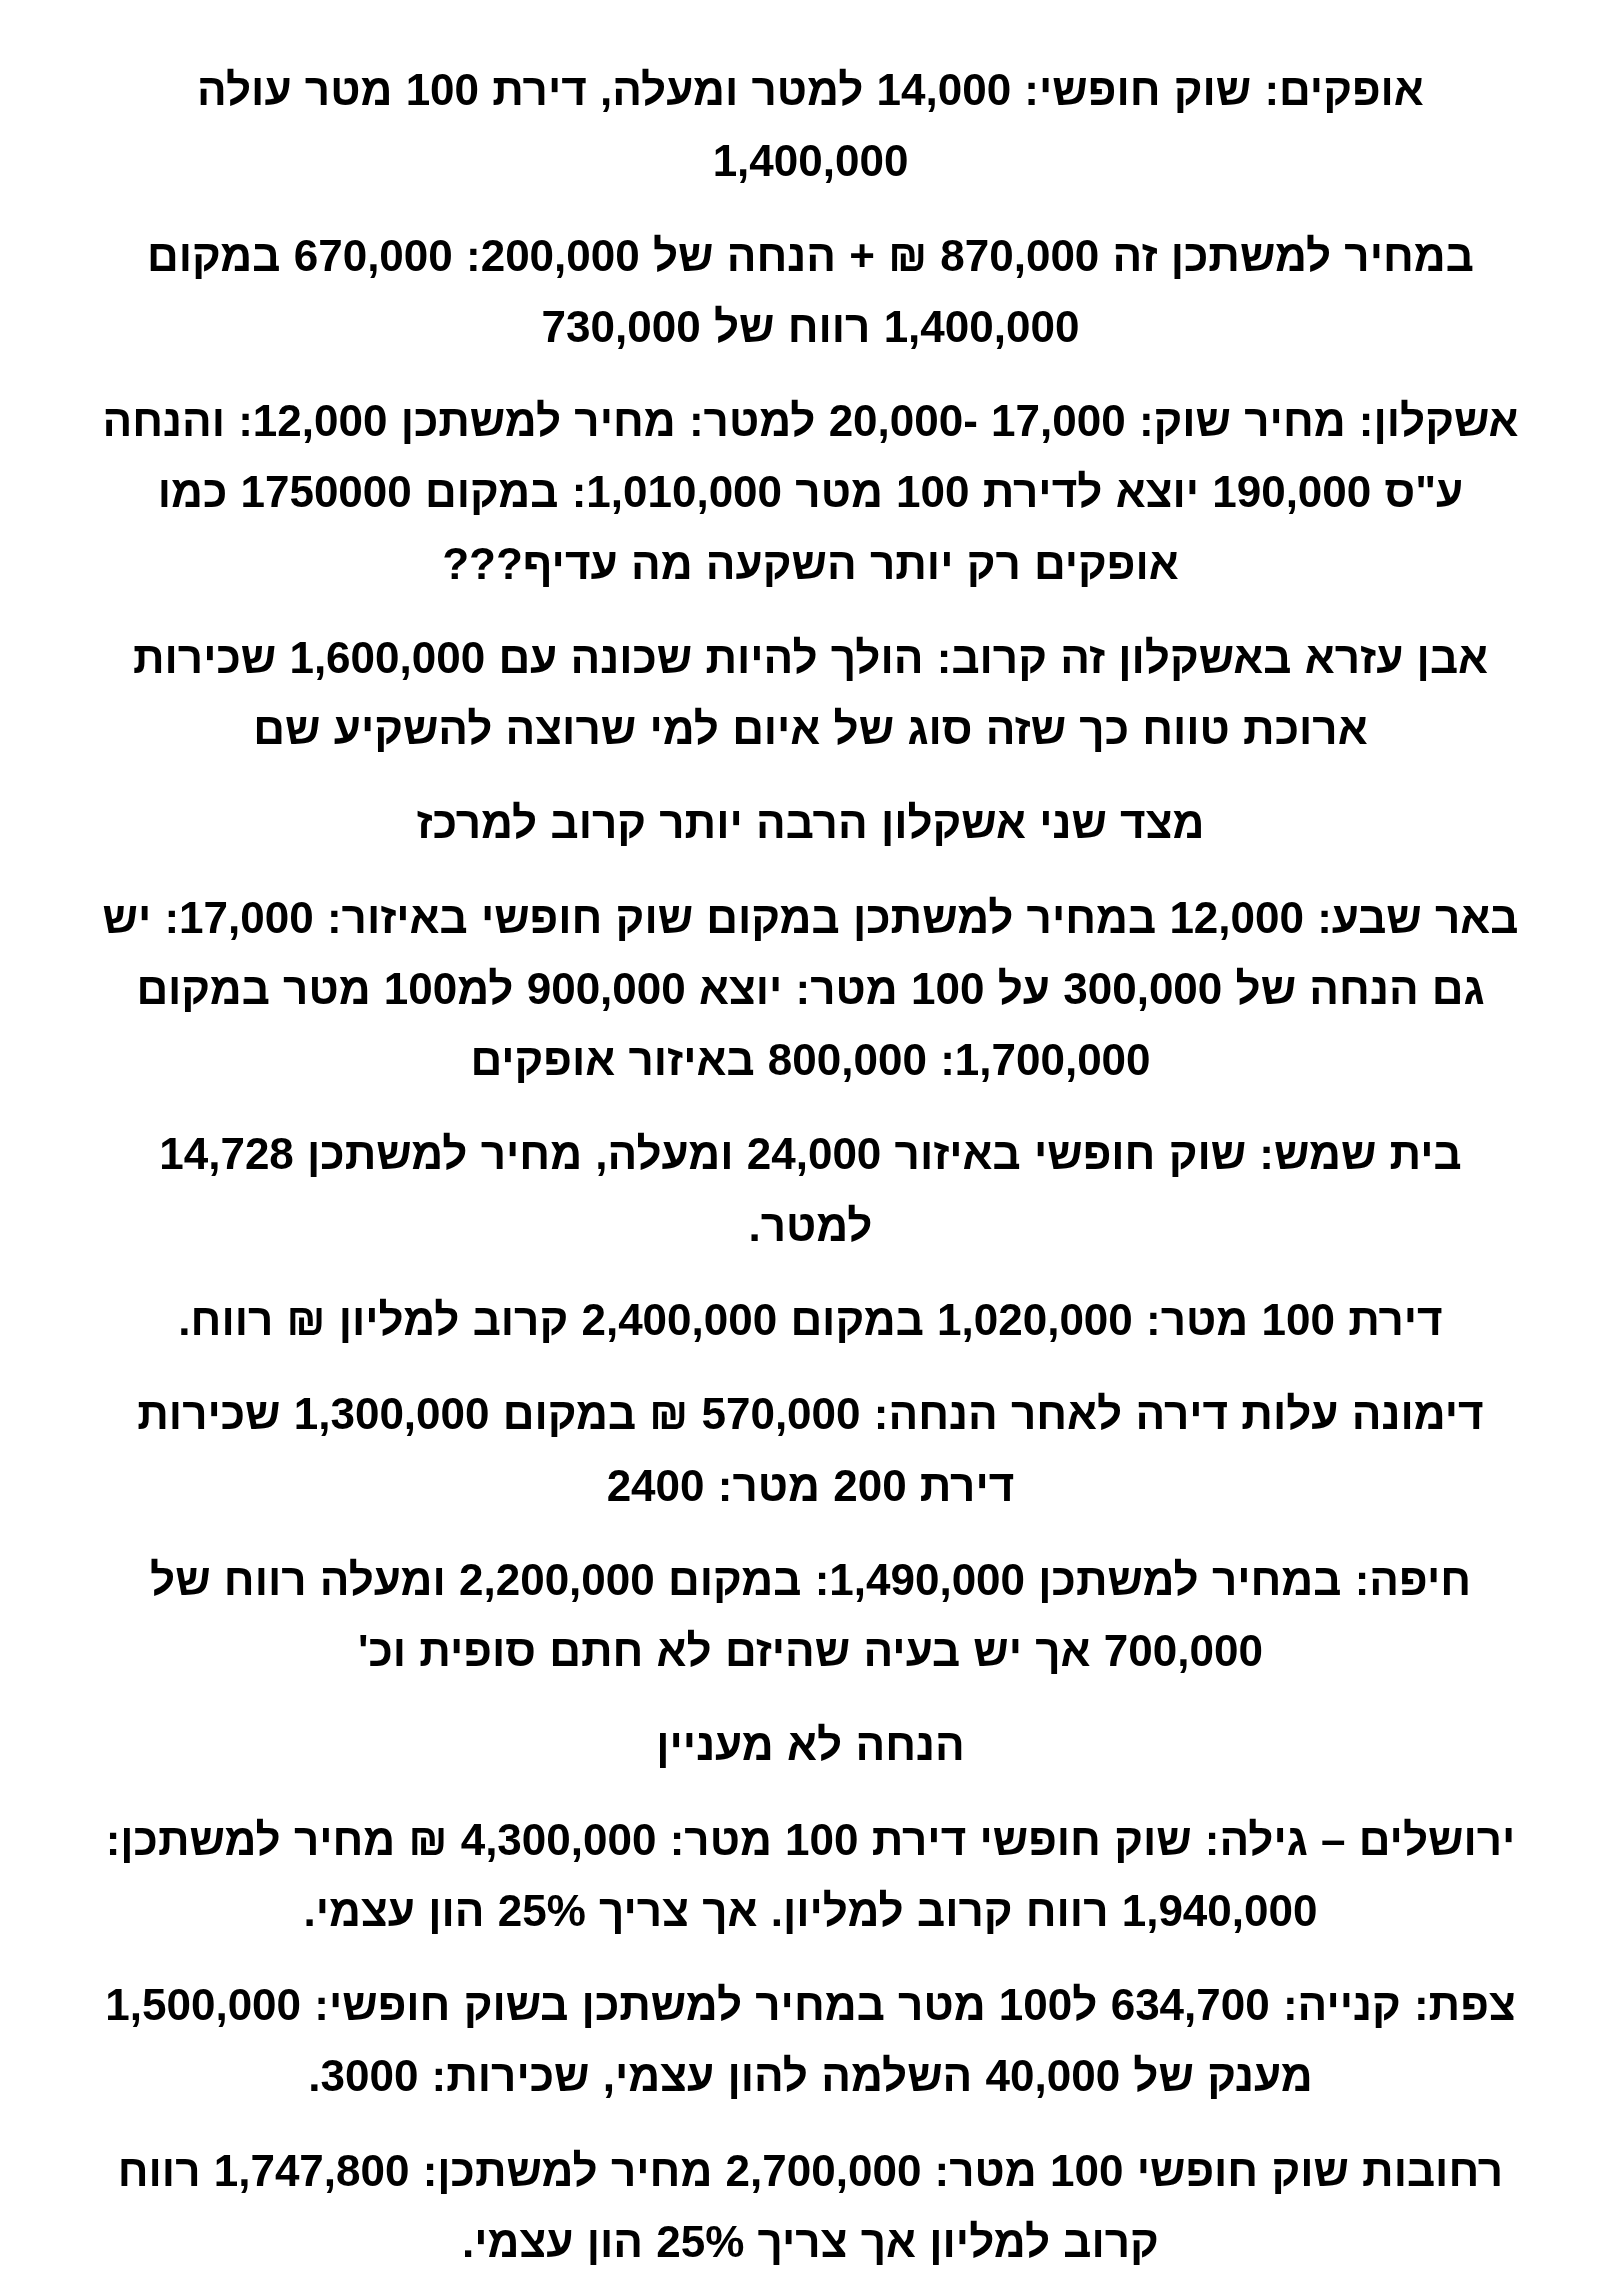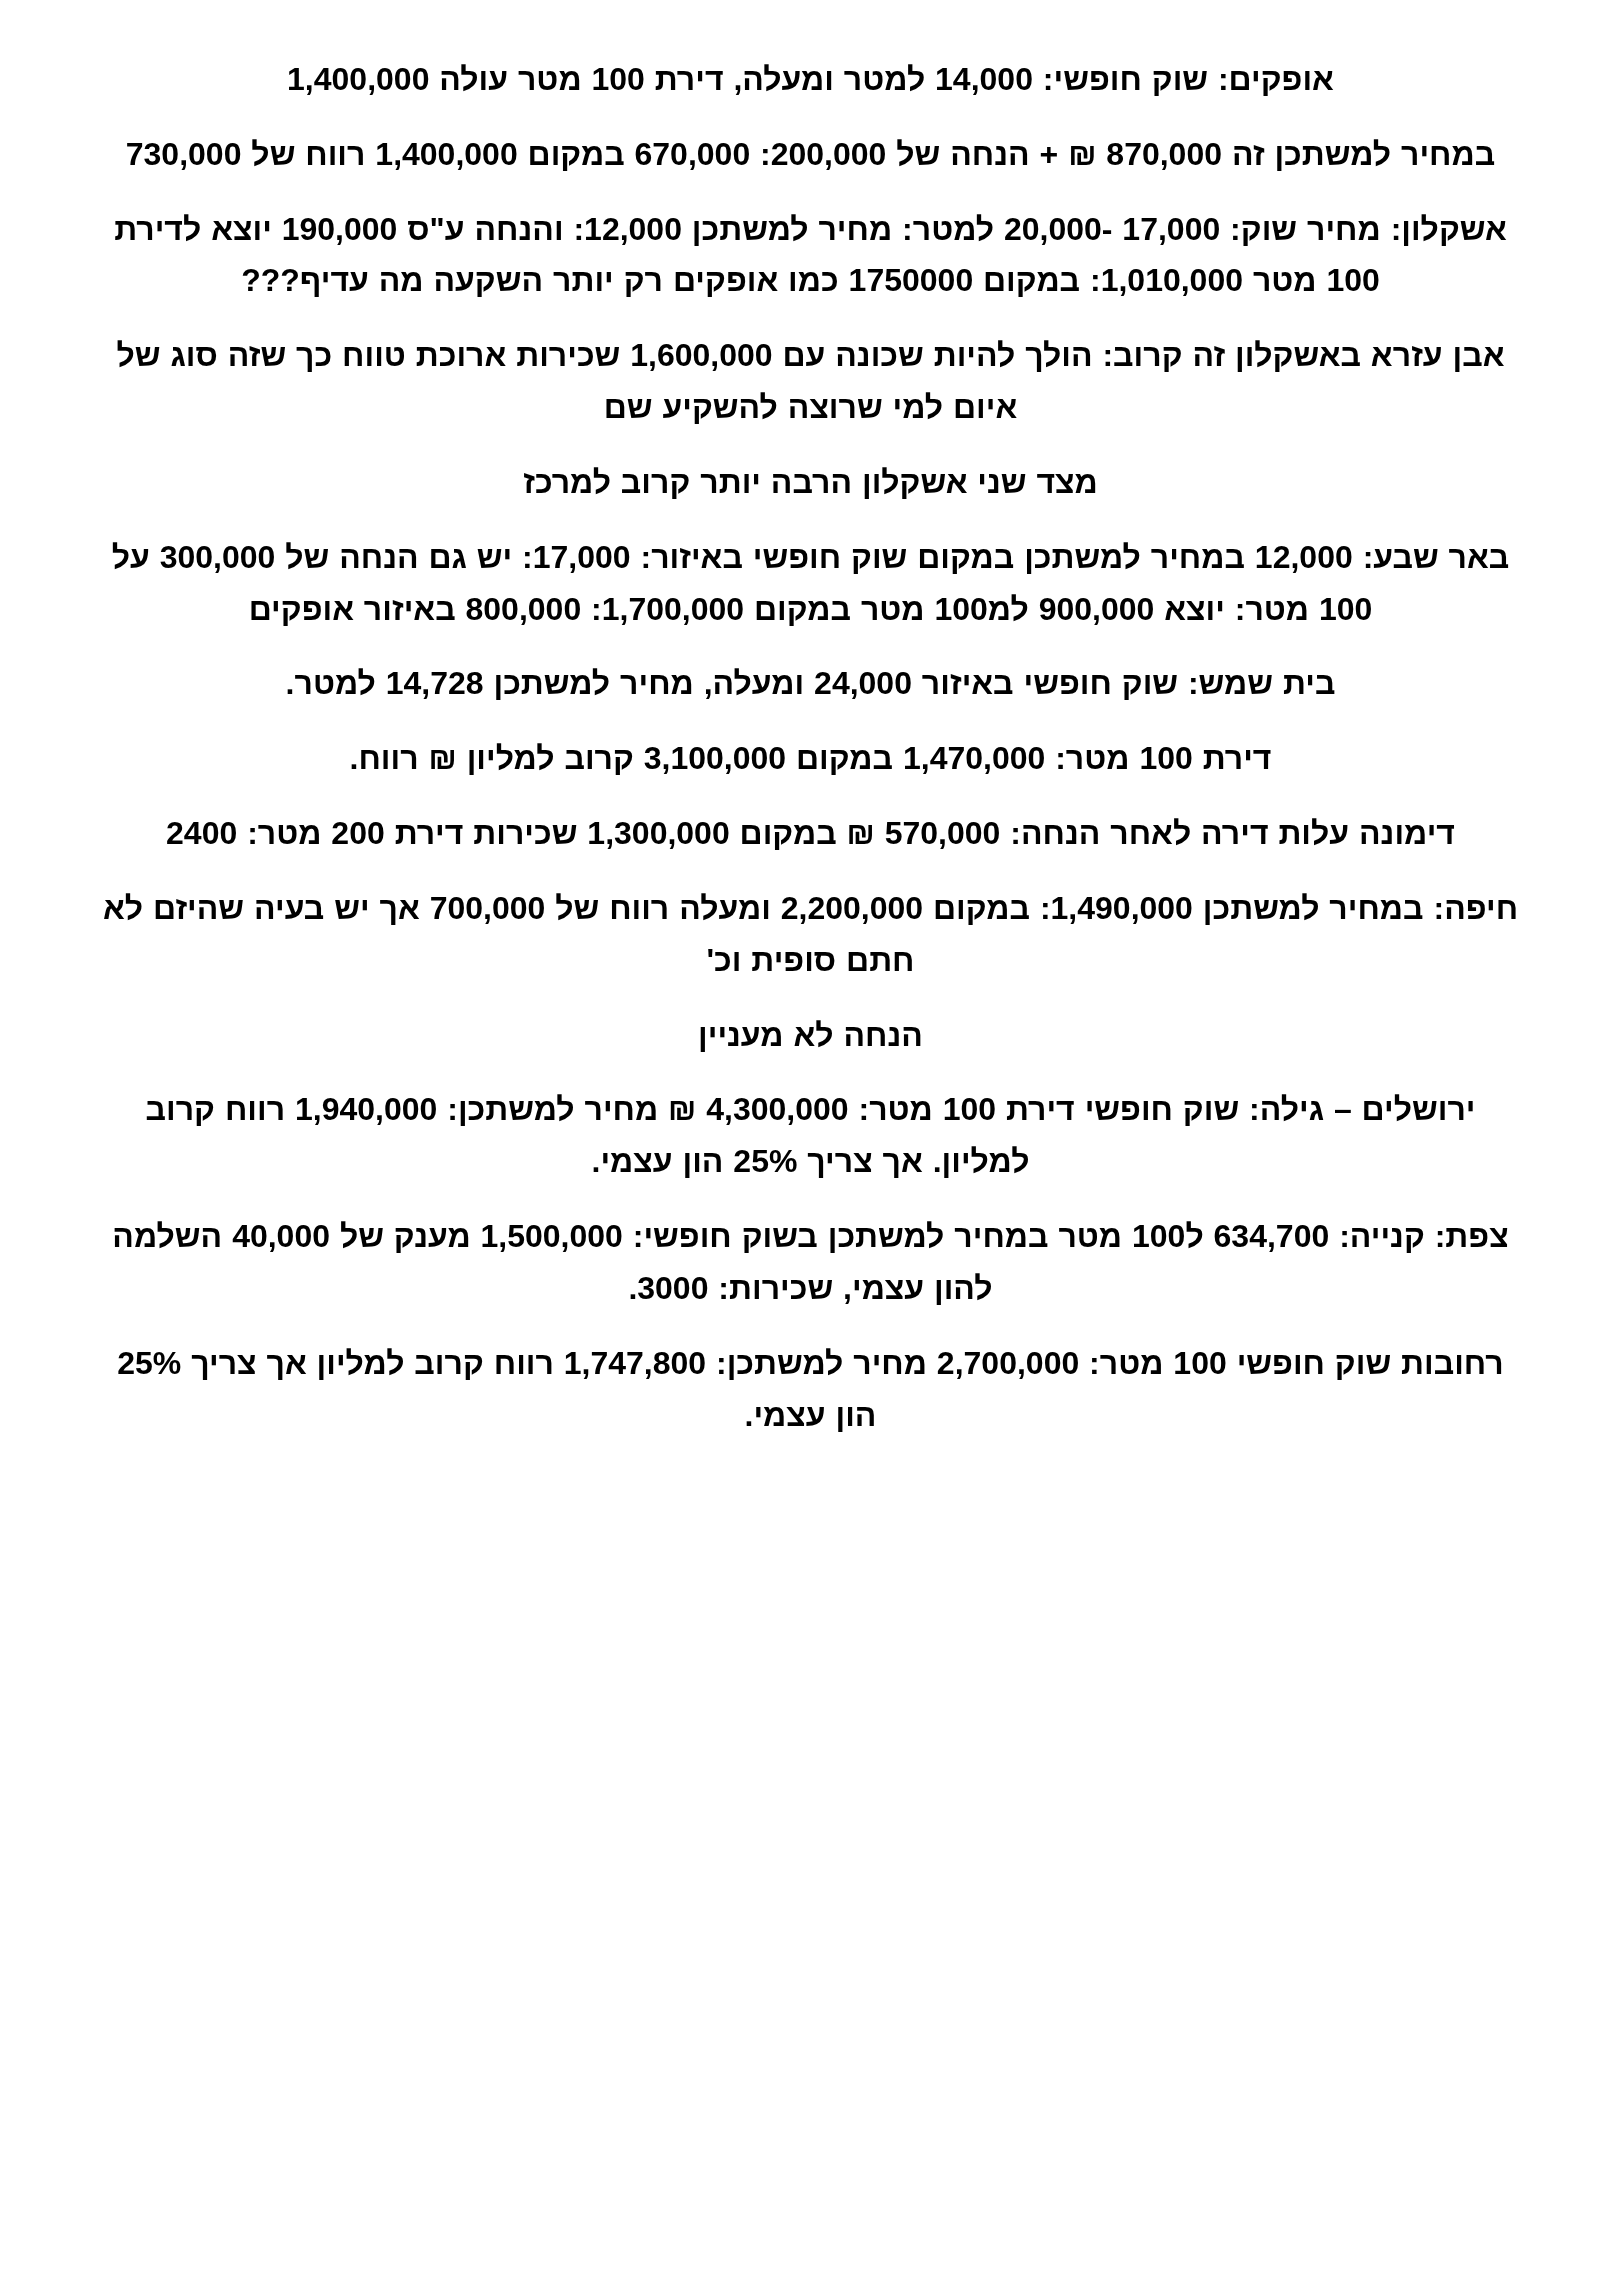--- a/index.html
+++ b/index.html
@@ -21,21 +21,21 @@
     padding: 54px 94px 59px 94px;
     overflow: hidden;
   }
   .doc-body {
     direction: rtl;
     text-align: center;
     color: #000000;
   }
   p.para {
     margin: 0;
-    font-size: 32px;
+    font-size: 44px;
     line-height: 1.62;
     font-weight: bold;
     letter-spacing: 0px;
     word-spacing: 1px;
     text-align: center;
     direction: rtl;
     unicode-bidi: plaintext;
     color: #000000;
     padding: 0 5.9px;
   }
@@ -62,21 +62,21 @@
     <p class="para">אשקלון: מחיר שוק: 17,000 -20,000 למטר: מחיר למשתכן 12,000: והנחה ע"ס 190,000 יוצא לדירת 100 מטר 1,010,000: במקום 1750000 כמו אופקים רק יותר השקעה מה עדיף???</p>
 
     <p class="para">אבן עזרא באשקלון זה קרוב: הולך להיות שכונה עם 1,600,000 שכירות ארוכת טווח כך שזה סוג של איום למי שרוצה להשקיע שם</p>
 
     <p class="para">מצד שני אשקלון הרבה יותר קרוב למרכז</p>
 
     <p class="para gap-before-xl">באר שבע: 12,000 במחיר למשתכן במקום שוק חופשי באיזור: 17,000: יש גם הנחה של 300,000 על 100 מטר: יוצא 900,000 למ100 מטר במקום 1,700,000: 800,000 באיזור אופקים</p>
 
     <p class="para gap-before-xl">בית שמש: שוק חופשי באיזור 24,000 ומעלה, מחיר למשתכן 14,728 למטר.</p>
 
-    <p class="para">דירת 100 מטר: 1,470,000 במקום 3,100,000 קרוב למליון ₪ רווח.</p>
+    <p class="para">דירת 100 מטר: 1,020,000 במקום 2,400,000 קרוב למליון ₪ רווח.</p>
 
     <p class="para gap-before-lg">דימונה עלות דירה לאחר הנחה: 570,000 ₪ במקום 1,300,000 שכירות דירת 200 מטר: 2400</p>
 
     <p class="para">חיפה: במחיר למשתכן 1,490,000: במקום 2,200,000 ומעלה רווח של 700,000 אך יש בעיה שהיזם לא חתם סופית וכ'</p>
 
     <p class="para">הנחה לא מעניין</p>
 
     <p class="para">ירושלים – גילה: שוק חופשי דירת 100 מטר: 4,300,000 ₪ מחיר למשתכן: 1,940,000 רווח קרוב למליון. אך צריך 25% הון עצמי.</p>
 
     <p class="para">צפת: קנייה: 634,700 ל100 מטר במחיר למשתכן בשוק חופשי: 1,500,000  מענק של 40,000 השלמה להון עצמי, שכירות: 3000.</p>

